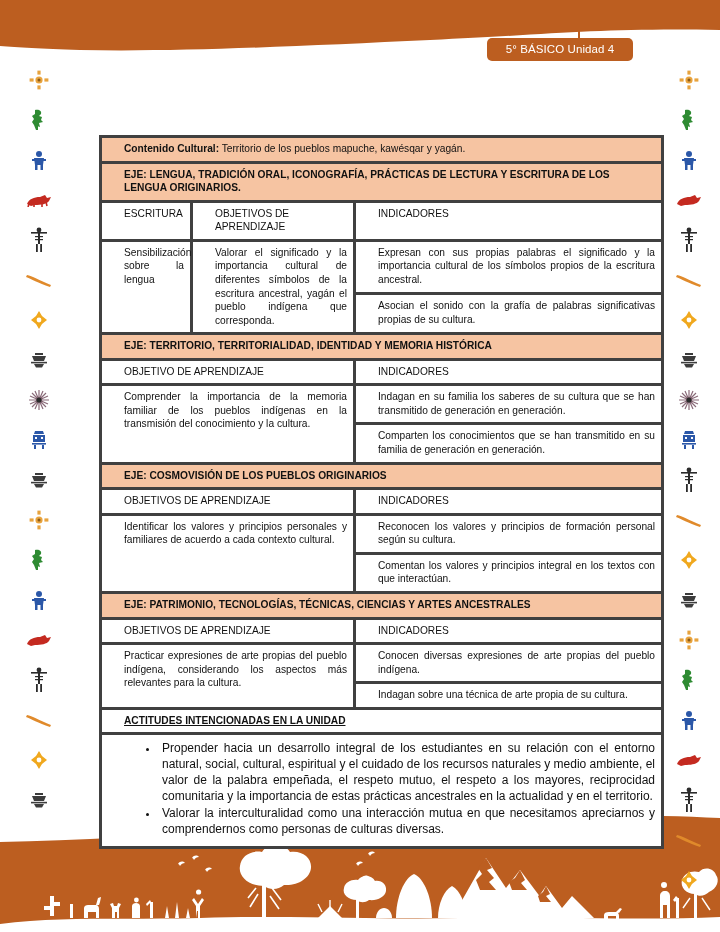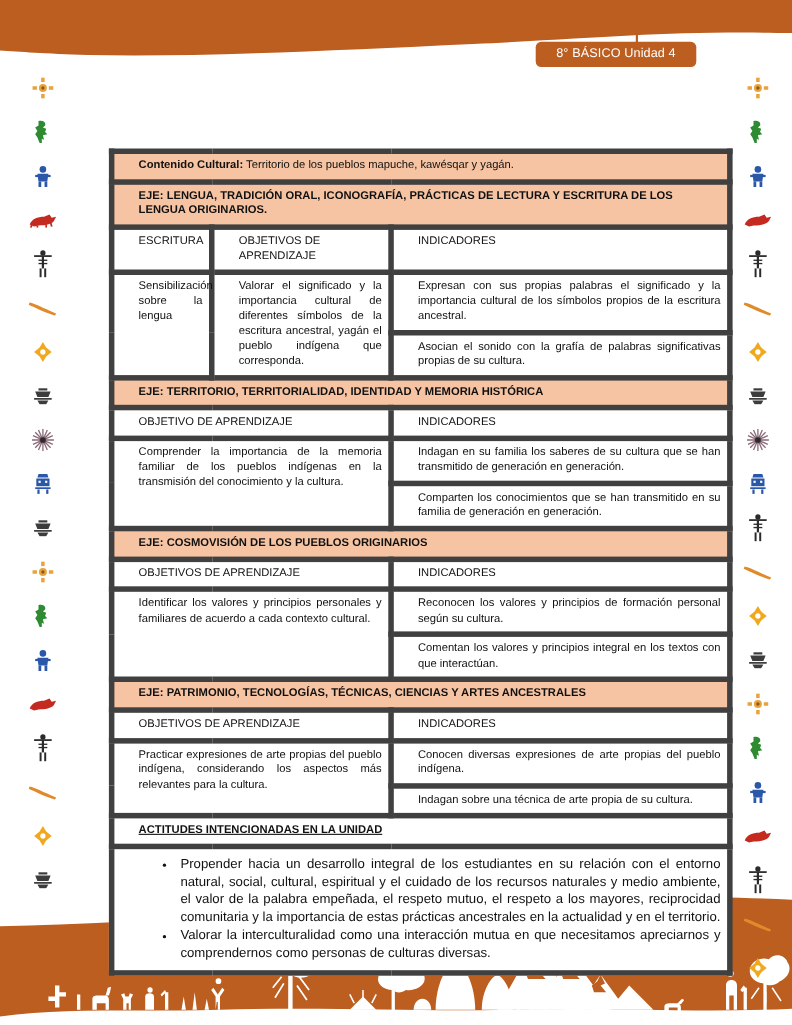--- a/index.html
+++ b/index.html
@@ -88,21 +88,21 @@
     width: 562px;
     z-index: 3;
     background: #fff;
   }
   table.sheet {
     border-collapse: collapse;
     width: 562px;
     table-layout: fixed;
   }
   table.sheet td {
-    border: 5px solid #404040;
+    border: 3px solid #404040;
     padding: 4px 6px 5px 22px;
     vertical-align: top;
     font-size: 10.2px;
     line-height: 1.33;
     color: #111;
   }
   td.hdr-fill {
     background: #F6C4A2;
     font-weight: bold;
     padding-top: 4px;
@@ -137,21 +137,21 @@
 </style>
 </head>
 <body>
 
 <div id="page">
 
   <svg id="top-band" class="band-svg" width="720" height="60" viewBox="0 0 720 60">
     <path d="M0,0 L720,0 L720,30 C600,28 560,34 430,40 C300,46 180,52 80,50 C40,49 18,47 0,46 Z" fill="#BC5E20"></path>
   </svg>
   <div id="badge-stem"></div>
-  <div id="unit-badge">8° BÁSICO Unidad 4</div>
+  <div id="unit-badge">5° BÁSICO Unidad 4</div>
 
   <div class="icon-col" id="icon-col-left">
     <div class="deco-icon">
       <svg width="20" height="20" viewBox="0 0 20 20">
           <g fill="#E8A33D">
             <circle cx="10" cy="10" r="3.6"></circle>
             <rect x="8.4" y="0.6" width="3.2" height="4"></rect>
             <rect x="8.4" y="15.4" width="3.2" height="4"></rect>
             <rect x="0.6" y="8.4" width="4" height="3.2"></rect>
             <rect x="15.4" y="8.4" width="4" height="3.2"></rect>

